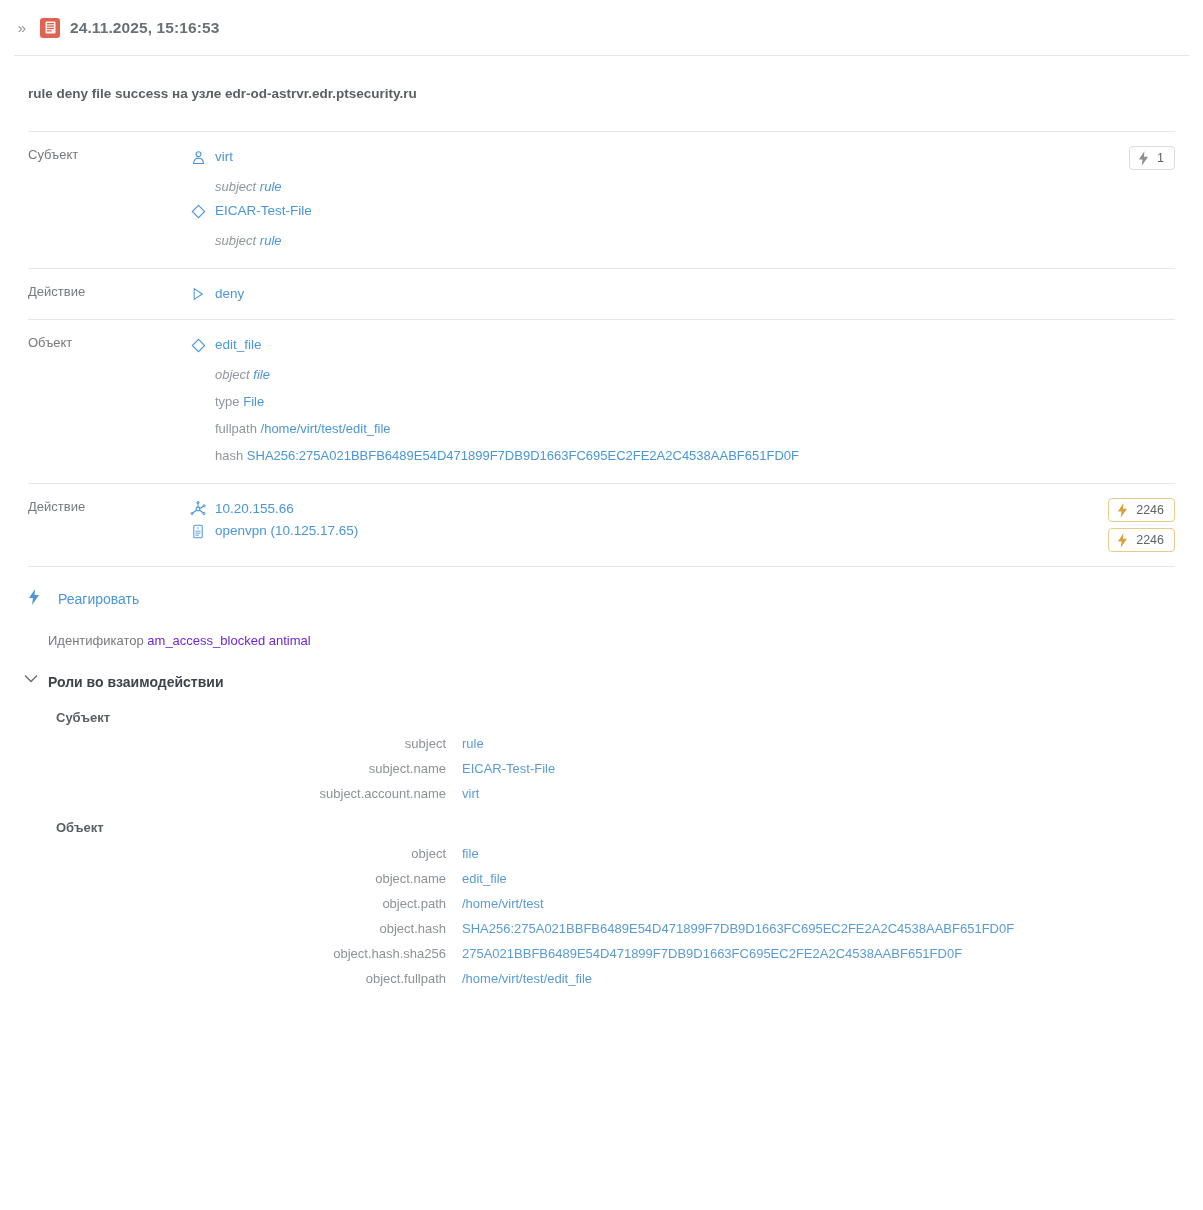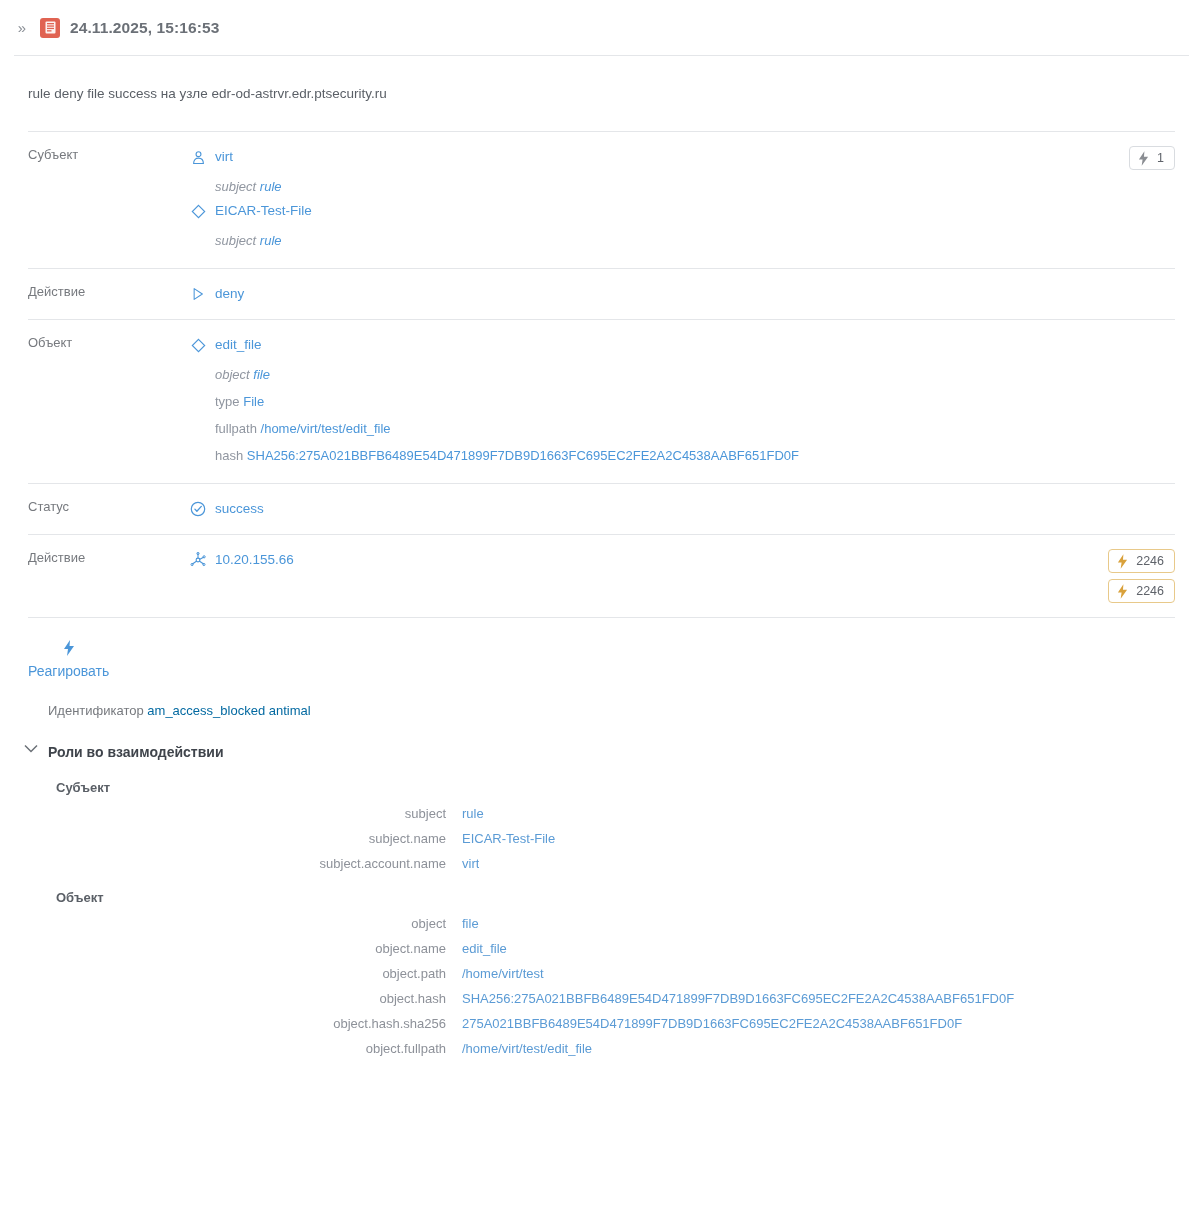--- a/index.html
+++ b/index.html
@@ -55,20 +55,21 @@
     border: 0;
     border-top: 1px solid #e4e6e9;
     margin: 0 14px 0 14px;
   }
 
   
   .summary-line {
     font-size: 13.5px;
     color: #5a5f66;
     padding: 30px 0 30px 28px;
+    font-weight: bold;
   }
 
   
   .attr-table {
     margin: 0 28px 0 28px;
     border-top: 1px solid #e4e6e9;
   }
   .attr-row {
     display: flex;
     align-items: flex-start;
@@ -147,37 +148,36 @@
     cursor: pointer;
   }
   .badge.amber { border-color: #e8c98a; justify-content: center; }
   .badge .bolt { display: inline-flex; }
   .badge .bnum { line-height: 16px; }
 
   
   .respond-row {
     display: flex;
     align-items: center;
-    gap: 3px;
+    gap: 18px;
     padding: 22px 0 18px 28px;
     width: max-content;
     cursor: pointer;
-    flex-direction: column;
   }
   .respond-row .label {
     color: #4b96d9;
     font-size: 14px;
   }
 
   .ident-row {
     padding: 6px 0 18px 28px;
     font-size: 13px;
   }
   .ident-row .k { color: #76797e; margin-left: 20px; }
-  .ident-row .v { color: #0369a1; cursor: pointer; margin-top: 26px; }
+  .ident-row .v { color: #6d28d9; cursor: pointer; margin-top: 26px; }
 
   
   .roles-header {
     display: flex;
     align-items: flex-start;
     gap: 10px;
     padding: 8px 0 6px 24px;
     width: max-content;
     cursor: pointer;
   }
@@ -305,49 +305,44 @@
           <span class="link">edit_file</span>
         </div>
         <div class="kvline"><span class="k">object</span> <span class="v">file</span></div>
         <div class="kvline"><span class="k">type</span> <span class="v">File</span></div>
         <div class="kvline"><span class="k">fullpath</span> <span class="v">/home/virt/test/edit_file</span></div>
         <div class="kvline"><span class="k">hash</span> <span class="v">SHA256:275A021BBFB6489E54D471899F7DB9D1663FC695EC2FE2A2C4538AABF651FD0F</span></div>
       </div>
       <div class="badge-col"></div>
     </div>
     <div class="attr-row">
-      <div class="attr-label">Статус</div>
-      <div class="attr-body">
-        <div class="entity">
-          <span class="entity-ico">
-            <svg width="16" height="16" viewBox="0 0 16 16">
-              <circle cx="8" cy="8" r="6.7" fill="none" stroke="#4b96d9" stroke-width="1.2"></circle>
-              <path d="M4.9 8.1 L6.9 10.2 L11.3 5.4" fill="none" stroke="#4b96d9" stroke-width="1.3" stroke-linecap="round" stroke-linejoin="round"></path>
-            </svg>
-          </span>
-          <span class="link">success</span>
-        </div>
-      </div>
-      <div class="badge-col"></div>
-    </div>
-    <div class="attr-row">
       <div class="attr-label">Действие</div>
       <div class="attr-body">
         <div class="entity">
           <span class="entity-ico">
             <svg width="16" height="16" viewBox="0 0 16 16">
               <circle cx="8" cy="8" r="1.9" fill="none" stroke="#4b96d9" stroke-width="1.1"></circle>
               <path d="M8 6.1 L8 1.6 M6.4 9.2 L2.4 12 M9.6 9.2 L13.6 12 M9.8 7.2 L13.6 5.2" stroke="#4b96d9" stroke-width="1.1" stroke-linecap="round"></path>
               <circle cx="8" cy="1.5" r="1.1" fill="none" stroke="#4b96d9" stroke-width="1"></circle>
               <circle cx="2.1" cy="12.5" r="1.1" fill="none" stroke="#4b96d9" stroke-width="1"></circle>
               <circle cx="13.9" cy="12.5" r="1.1" fill="none" stroke="#4b96d9" stroke-width="1"></circle>
               <circle cx="14.1" cy="4.8" r="1.1" fill="none" stroke="#4b96d9" stroke-width="1"></circle>
             </svg>
           </span>
           <span class="link">10.20.155.66</span>
+        </div>
+        <div class="entity">
+          <span class="entity-ico">
+            <svg width="14" height="15" viewBox="0 0 16 16">
+              <rect x="3.2" y="0.9" width="9.6" height="14.2" rx="1.2" fill="none" stroke="#4b96d9" stroke-width="1.15"></rect>
+              <circle cx="8" cy="4.1" r="0.85" fill="#4b96d9"></circle>
+              <path d="M5.5 7.6 H10.5 M5.5 9.9 H10.5 M5.5 12.2 H8.6" stroke="#4b96d9" stroke-width="1.05" stroke-linecap="round"></path>
+            </svg>
+          </span>
+          <span class="link">openvpn (10.125.17.65)</span>
         </div>
       </div>
       <div class="badge-col">
         <div class="badge amber">
           <span class="bolt">
             <svg width="11" height="15" viewBox="0 0 12 16">
               <path d="M7 0 L1 9 H5 L4 16 L11 6 H6.5 Z" fill="#d9a13b"></path>
             </svg>
           </span>
           <span class="bnum">2246</span>

